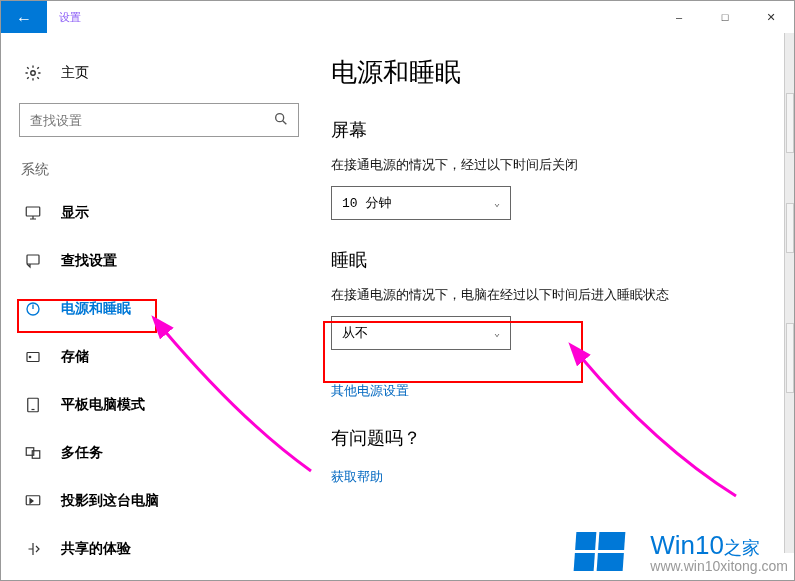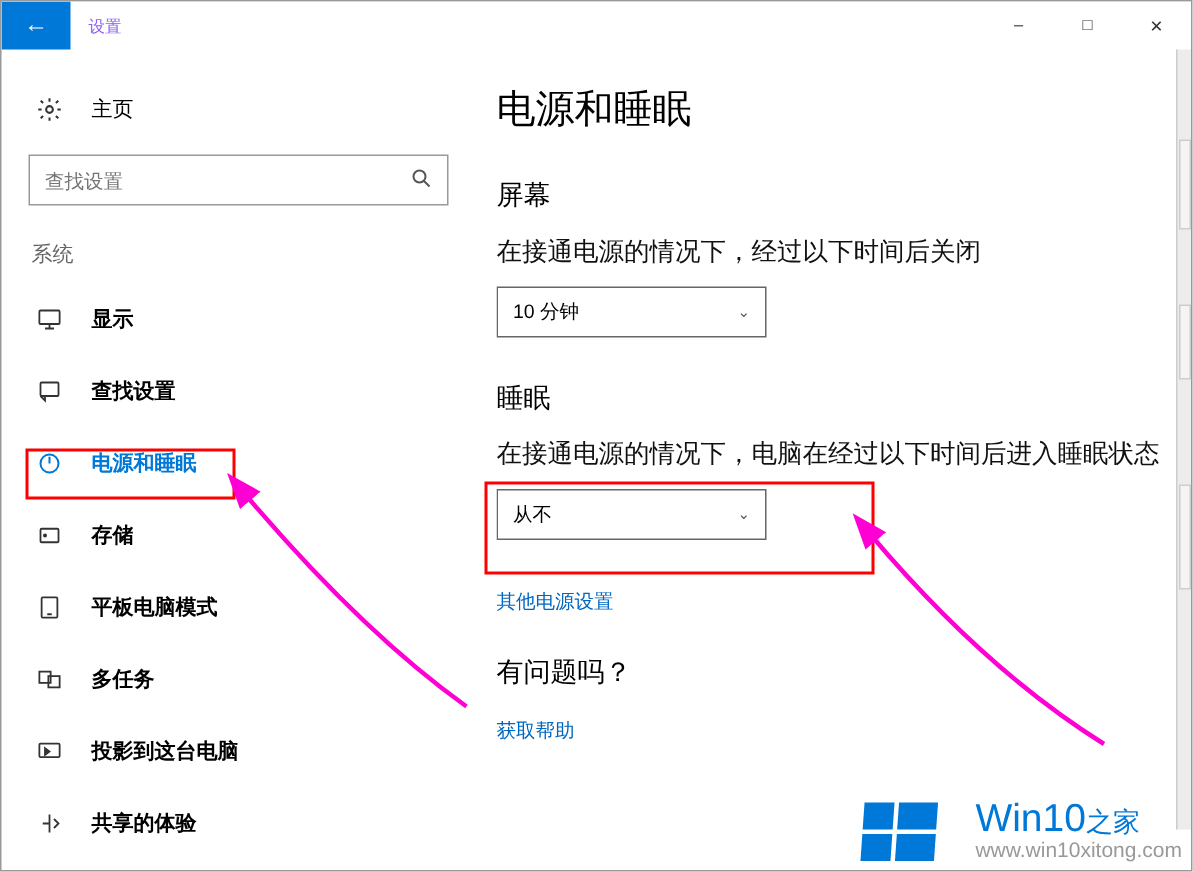--- a/index.html
+++ b/index.html
@@ -115,35 +115,36 @@
     font-size: 26px;
     font-weight: 400;
     margin-bottom: 28px;
   }
   .section-title {
     font-size: 18px;
     font-weight: 400;
     margin: 10px 0 14px 0;
   }
   .desc {
-    font-size: 17px;
+    font-size: 13px;
     color: #111;
     margin-bottom: 12px;
   }
   .dropdown {
     width: 180px;
     height: 34px;
     border: 1px solid #666;
     display: flex;
     align-items: center;
     justify-content: space-between;
     padding: 0 10px;
     margin-bottom: 28px;
     font-size: 13px;
     background: #fff;
+    font-family: Liberation Mono, monospace;
   }
   .chev { color: #555; font-size: 10px; }
   .annot-box2 {
     position: absolute;
     left: 322px; top: 320px;
     width: 260px; height: 62px;
     border: 2px solid #ff0000;
     pointer-events: none;
   }
   .link {
@@ -154,21 +155,21 @@
   }
   svg.arrow {
     position: absolute;
     pointer-events: none;
   }
   .watermark {
     position: absolute;
     right: 6px;
     bottom: 6px;
     display: flex;
-    align-items: flex-end;
+    align-items: flex-start;
     gap: 26px;
   }
   .winlogo {
     display: grid;
     grid-template-columns: 20px 26px;
     grid-template-rows: 18px 18px;
     gap: 3px;
     transform: skewX(-4deg);
   }
   .winlogo div { background: #0078d7; }

